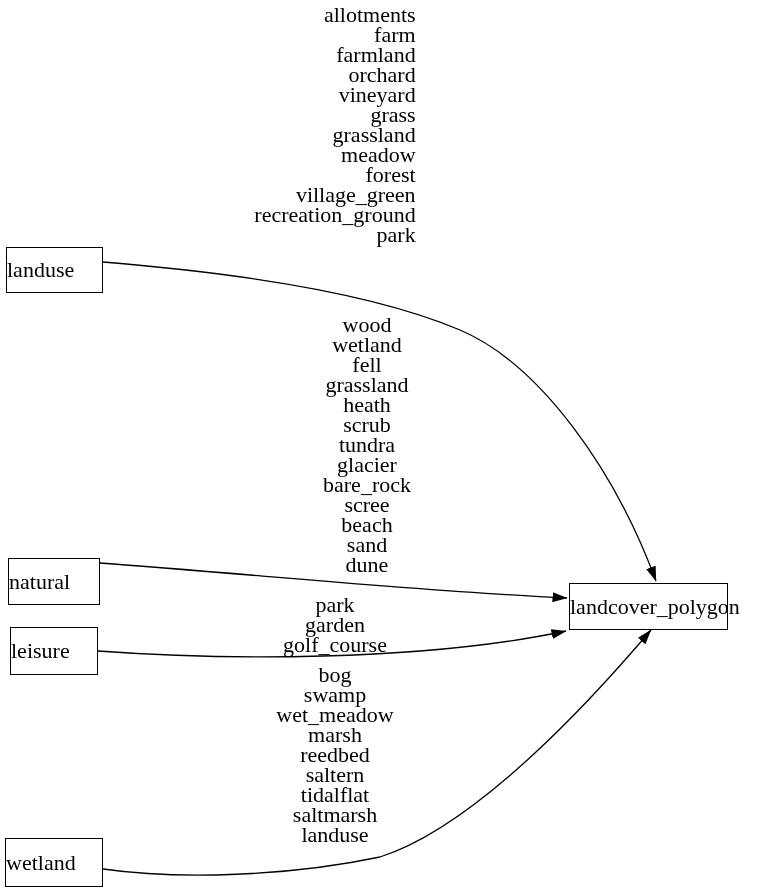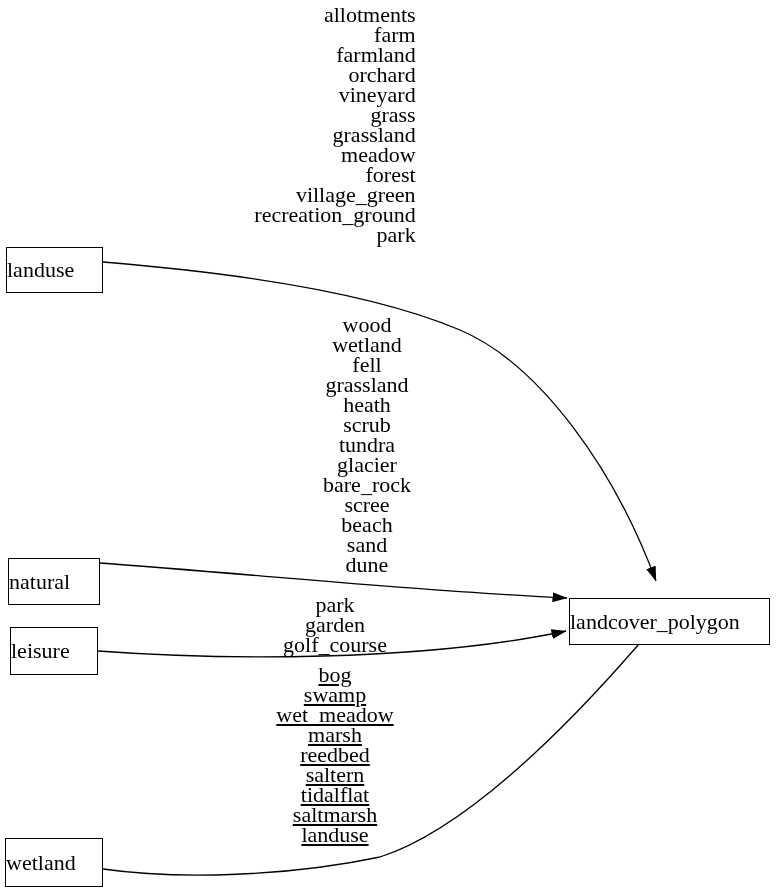--- a/index.html
+++ b/index.html
@@ -85,21 +85,21 @@
     <div>sand</div>
     <div>dune</div>
   </div>
 
   <div class="edge-label" style="left:335px; top:595px;">
     <div>park</div>
     <div>garden</div>
     <div>golf_course</div>
   </div>
 
-  <div class="edge-label" style="left:335px; top:665px;text-decoration:underline;">
+  <div class="edge-label" style="left:335px; top:665px;">
     <div>bog</div>
     <div>swamp</div>
     <div>wet_meadow</div>
     <div>marsh</div>
     <div>reedbed</div>
     <div>saltern</div>
     <div>tidalflat</div>
     <div>saltmarsh</div>
     <div>landuse</div>
   </div>
@@ -113,17 +113,17 @@
   </div>
 
   <div class="node" style="left:10px; top:627px; width:88px; height:48px;">
     <span>leisure</span>
   </div>
 
   <div class="node" style="left:5px; top:838px; width:98px; height:49px;">
     <span>wetland</span>
   </div>
 
-  <div class="node" style="left:569px; top:583px; width:201px; height:47px;margin-top:15px;">
+  <div class="node" style="left:569px; top:583px; width:159px; height:47px;">
     <span>landcover_polygon</span>
   </div>
 
 </div>
 
 </body></html>

